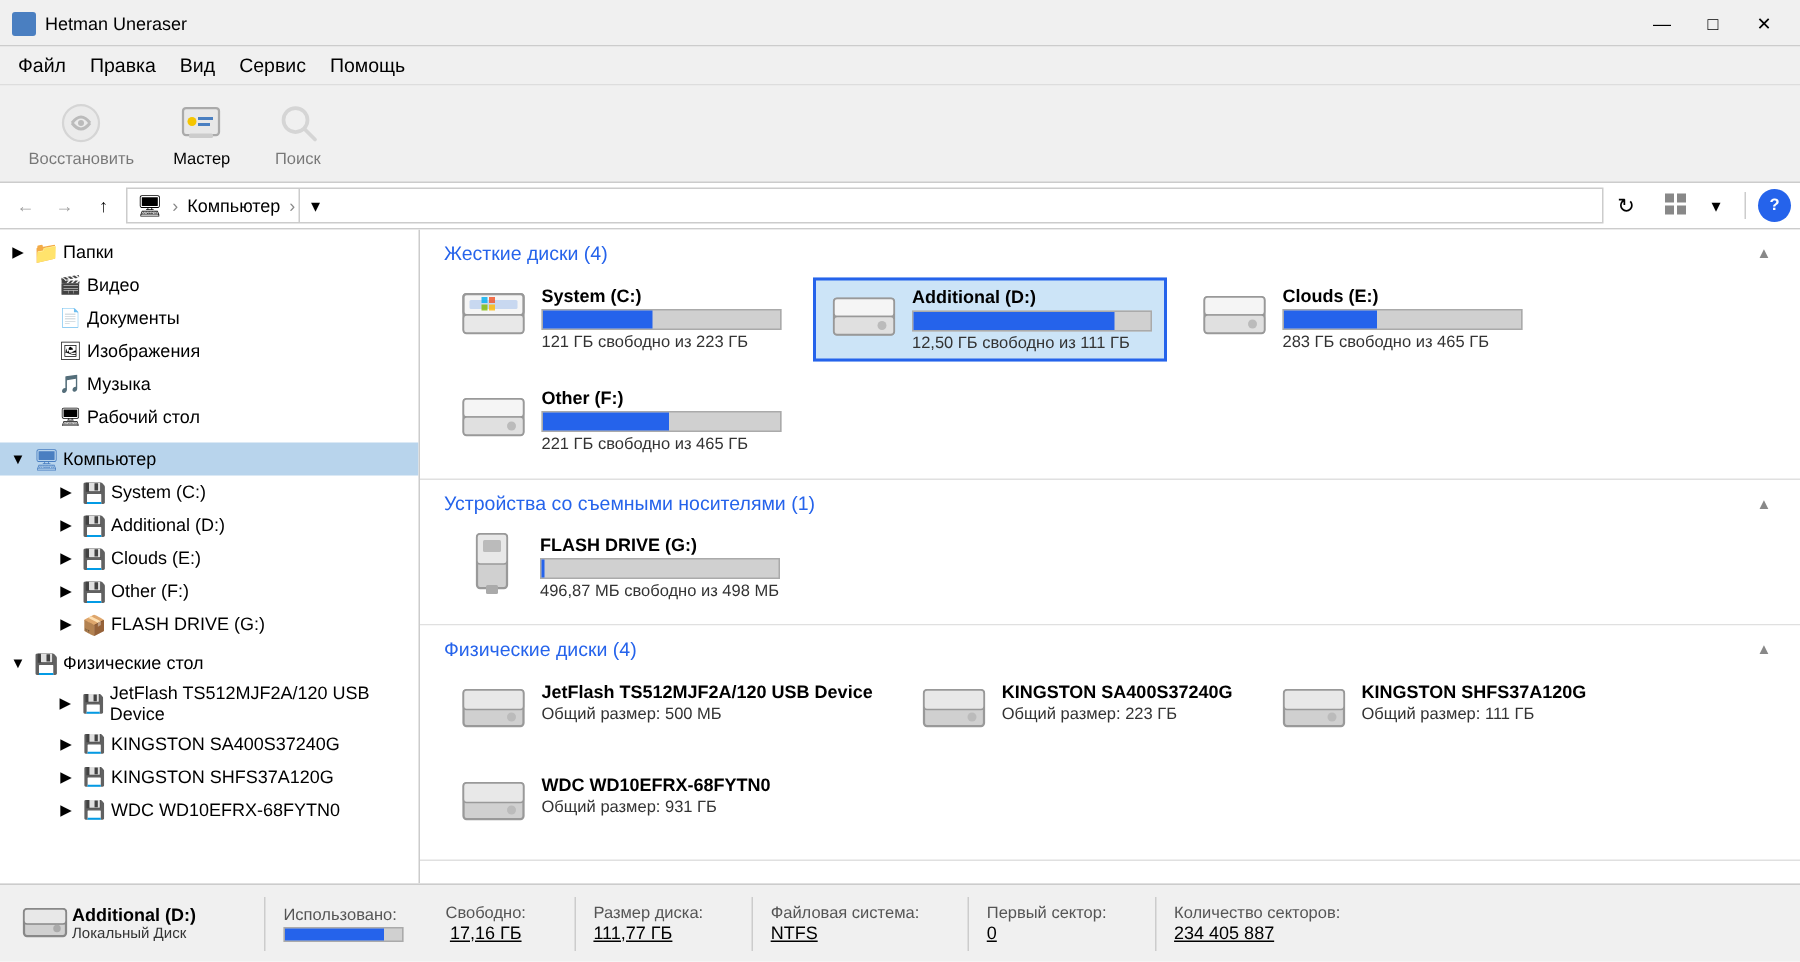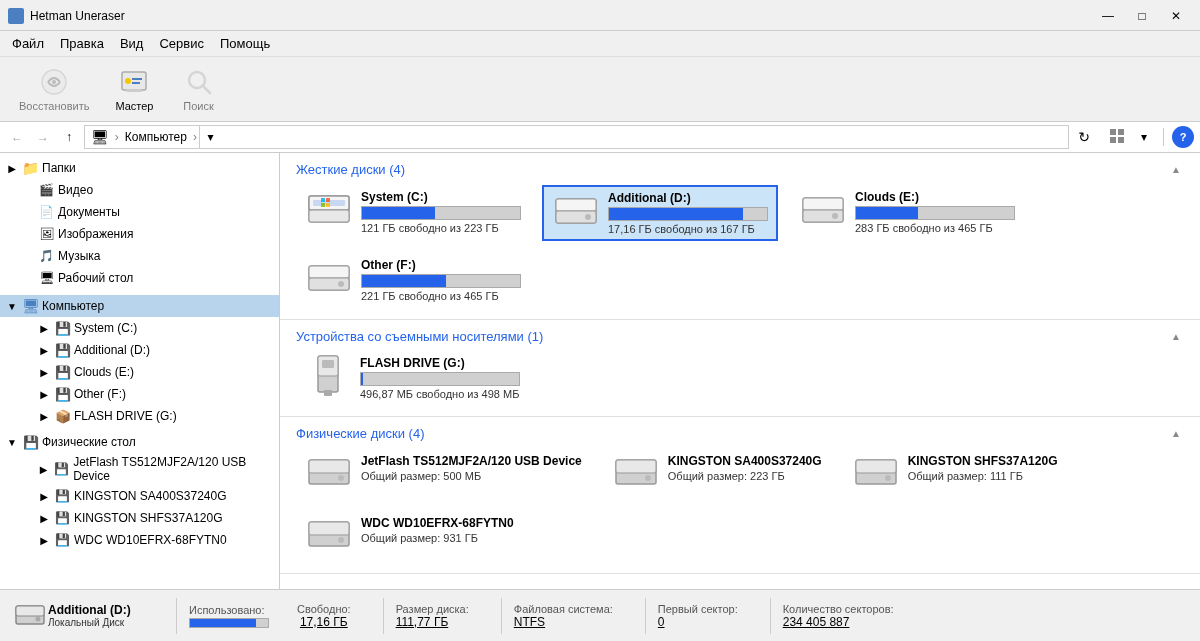--- a/index.html
+++ b/index.html
@@ -46,21 +46,21 @@
     .tree-label { font-size: 12px; }
     .folder-icon { color: #f5c500; font-size: 14px; }
     .hdd-icon { color: #888; font-size: 13px; }
     .tree-indent-1 { padding-left: 20px; }
     .tree-indent-2 { padding-left: 36px; }
 
     
     .right-panel { flex: 1; background: #fff; overflow-y: auto; padding: 0; }
 
     .section-block { border-bottom: 1px solid #e0e0e0; }
-    .section-header { display: flex; align-items: center; justify-content: space-between; padding: 8px 16px 4px 16px; background: #fff; }
+    .section-header { display: flex; justify-content: space-between; padding: 8px 16px 4px 16px; background: #fff; }
     .section-title { color: #2563eb; font-size: 13px; font-weight: normal; }
     .section-collapse { width: 16px; height: 16px; display: flex; align-items: center; justify-content: center; cursor: pointer; font-size: 10px; color: #888; }
 
     .drives-grid { display: flex; flex-wrap: wrap; padding: 4px 16px 12px 16px; gap: 12px; }
     .drive-item { display: flex; align-items: flex-start; gap: 8px; min-width: 200px; cursor: pointer; padding: 4px 8px; border: 1px solid transparent; }
     .drive-item.selected { background: #cce4f7; border: 2px solid #2563eb; }
     .drive-icon-big { width: 48px; height: 40px; display: flex; align-items: center; justify-content: center; flex-shrink: 0; }
     .drive-info { flex: 1; }
     .drive-name { font-size: 12px; font-weight: bold; margin-bottom: 2px; }
     .drive-bar-bg { width: 160px; height: 14px; background: #d0d0d0; margin-bottom: 2px; border: 1px solid #aaa; }
@@ -307,21 +307,21 @@
               <rect x="4" y="8" width="40" height="12" rx="2" fill="#f5f5f5" stroke="#999" stroke-width="1"></rect>
               <rect x="4" y="20" width="40" height="12" rx="2" fill="#e0e0e0" stroke="#999" stroke-width="1"></rect>
               <ellipse cx="36" cy="26" rx="3" ry="3" fill="#bbb"></ellipse>
             </svg>
           </div>
           <div class="drive-info">
             <div class="drive-name">Additional (D:)</div>
             <div class="drive-bar-bg">
               <div class="drive-bar-fill" style="width:85%;"></div>
             </div>
-            <div class="drive-size-text">17,16 ГБ свободно из 167 ГБ</div>
+            <div class="drive-size-text">12,50 ГБ свободно из 111 ГБ</div>
           </div>
         </div>
 
         <div class="drive-item">
           <div class="drive-icon-big">
             <svg width="48" height="40" viewBox="0 0 48 40">
               <rect x="4" y="8" width="40" height="24" rx="2" fill="#e0e0e0" stroke="#999" stroke-width="1.5"></rect>
               <rect x="4" y="8" width="40" height="12" rx="2" fill="#f5f5f5" stroke="#999" stroke-width="1"></rect>
               <rect x="4" y="20" width="40" height="12" rx="2" fill="#e0e0e0" stroke="#999" stroke-width="1"></rect>
               <ellipse cx="36" cy="26" rx="3" ry="3" fill="#bbb"></ellipse>

